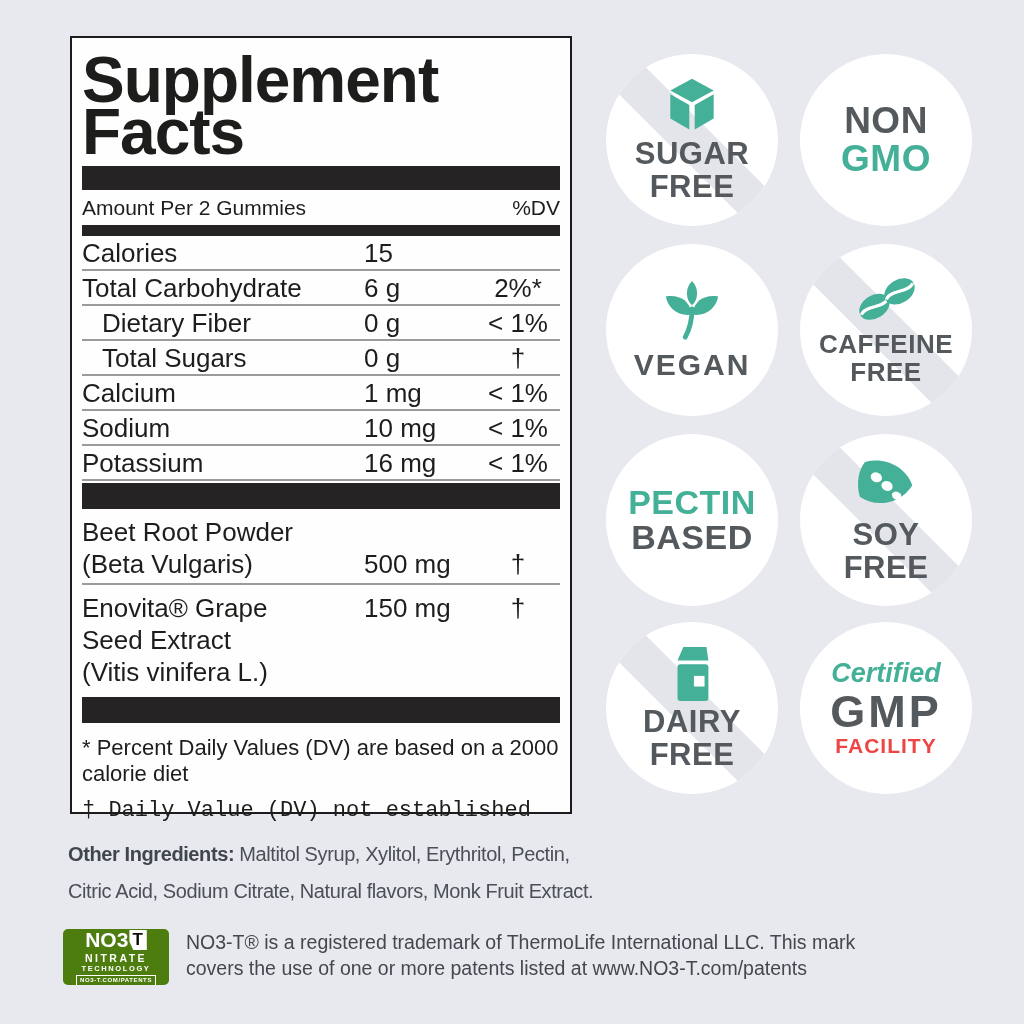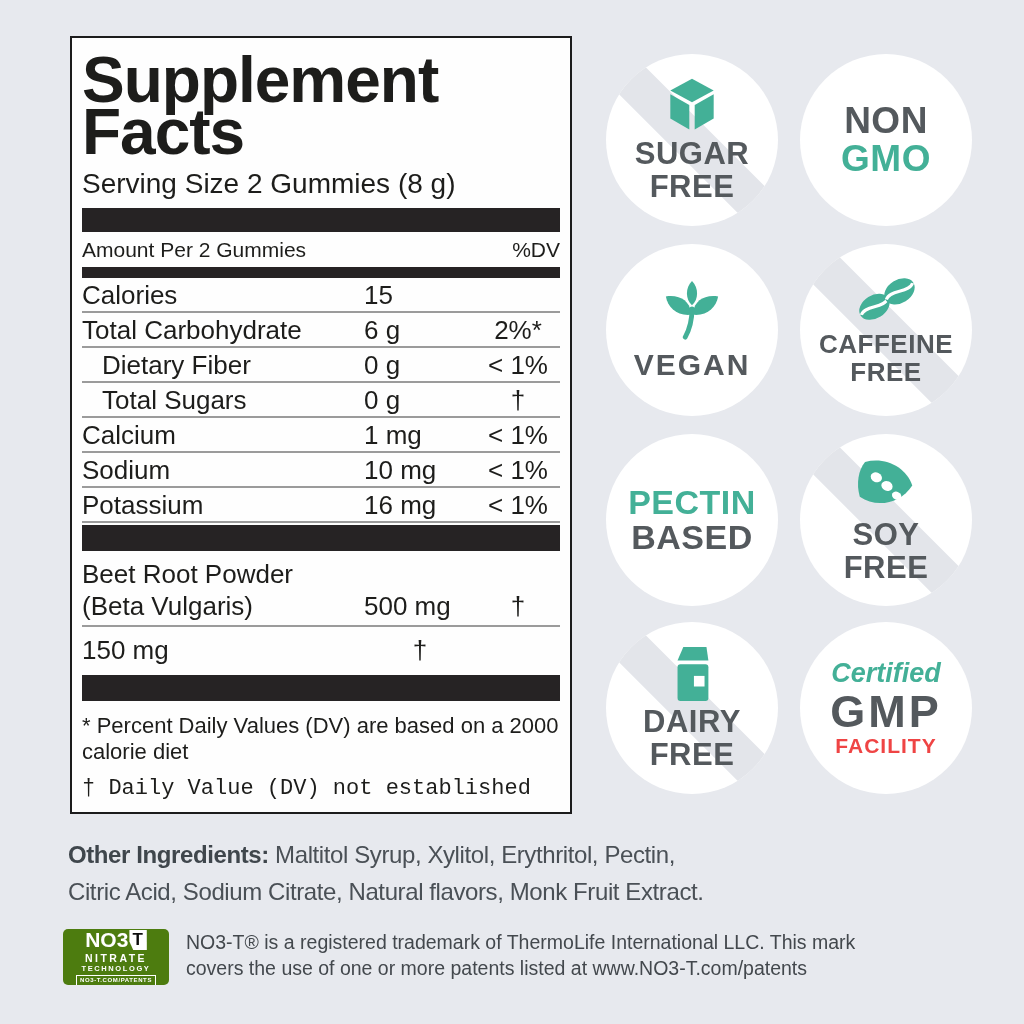--- a/index.html
+++ b/index.html
@@ -60,21 +60,21 @@
   .bt-26 { font-size:26px; }
   .bt-34 { font-size:34px; line-height:1.02; }
   .gmp-cert { font-size:27px; font-style:italic; font-weight:bold; color:#43b097; letter-spacing:0; }
   .gmp-big  { font-size:45px; font-weight:bold; color:#54595d; letter-spacing:3px; line-height:1.0; }
   .gmp-fac  { font-size:21px; font-weight:bold; color:#ef4444; letter-spacing:1px; }
   .icon-gap { margin-bottom:5px; }
 
   
   .other-ing {
     position:absolute; left:68px; top:836px; width:920px;
-    font-size:24px; line-height:37px; color:#4a5056; letter-spacing:-.4px;
+    font-size:20px; line-height:37px; color:#4a5056; letter-spacing:-.4px;
   }
   .other-ing b { color:#3f464c; }
 
   
   .no3t-logo {
     position:absolute; left:63px; top:929px; width:106px; height:56px;
     background:#4d7c0f; border-radius:5px; color:#fff;
     display:flex; flex-direction:column; align-items:center; justify-content:center;
     padding:3px 4px; overflow:hidden;
   }
@@ -96,21 +96,20 @@
     font-size:19.5px; line-height:26px; color:#43484d;
   }
 </style>
 </head>
 <body>
 
 <div class="canvas">
 
   <div class="facts-panel">
     <div class="facts-title">Supplement Facts</div>
-    <div class="serving">Serving Size 2 Gummies (8 g)</div>
     <div class="bar bar-1"></div>
     <div class="colhead">
       <span>Amount Per 2 Gummies</span>
       <span>%DV</span>
     </div>
     <div class="bar bar-2"></div>
 
     <div class="nrow">
       <span>Calories</span>
       <span class="amt">15</span>
@@ -152,20 +151,25 @@
     <div class="brow brow-beet">
       <span>
         <div>Beet Root Powder</div>
         <div>(Beta Vulgaris)</div>
       </span>
       <span class="amt">500 mg</span>
       <span class="dv">†</span>
     </div>
 
     <div class="brow brow-grape">
+      <span>
+        <div>Enovita® Grape</div>
+        <div>Seed Extract</div>
+        <div>(Vitis vinifera L.)</div>
+      </span>
       <span class="amt">150 mg</span>
       <span class="dv">†</span>
     </div>
 
     <div class="bar bar-4"></div>
 
     <div class="footnote">* Percent Daily Values (DV) are based on a 2000 calorie diet</div>
     <div class="footnote">† Daily Value (DV) not established</div>
   </div>
 

